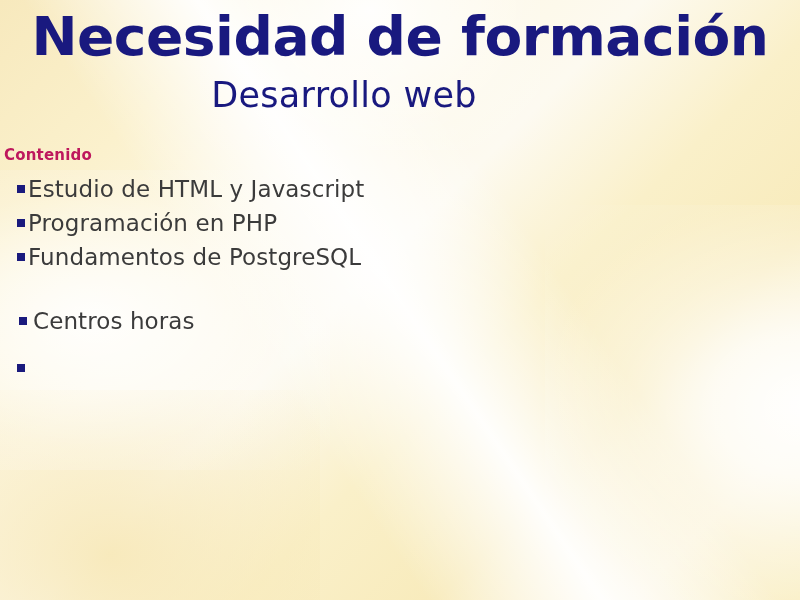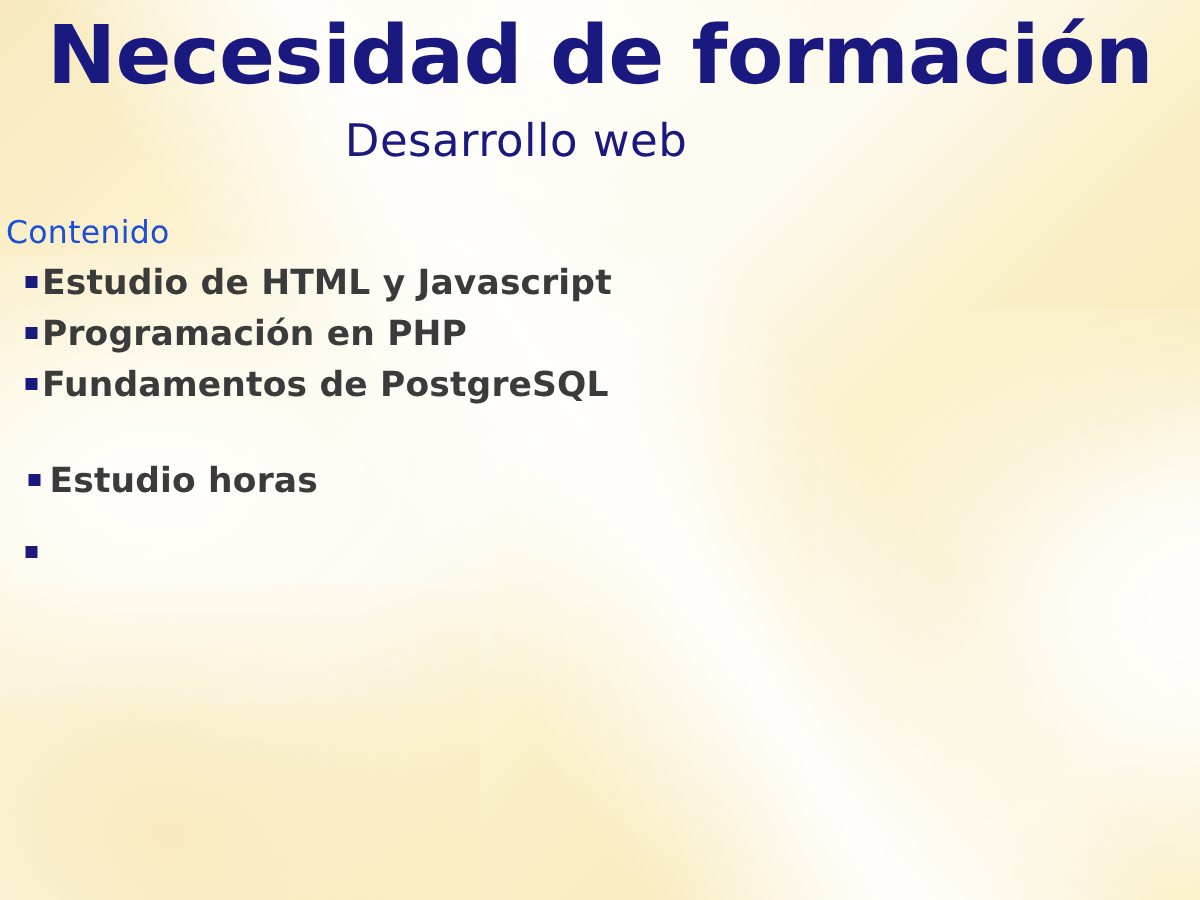--- a/index.html
+++ b/index.html
@@ -123,48 +123,47 @@
   }
   #subtitle {
     position: absolute;
     left: 0;
     top: 78px;
     width: 688px;
     text-align: center;
     color: #19197f;
     font-family: "DejaVu Sans", sans-serif;
     font-weight: 400;
-    font-size: 30px;
+    font-size: 35px;
     line-height: 34px;
     letter-spacing: 0.3px;
     white-space: nowrap;
   }
 
   
   #body {
     position: absolute;
     left: 4px;
     top: 139px;
     width: 780px;
     color: #3b3b3b;
   }
   .section { margin: 0; }
   .sec-heading {
-    font-size: 21px;
+    font-size: 15px;
     line-height: 33px;
-    color: #1d4ed8;
-    font-weight: 400;
+    color: #be185d;
+    font-weight: 700;
     letter-spacing: 0.2px;
     white-space: nowrap;
   }
   .bullets {
     list-style: none;
     margin: 0;
     padding: 0;
-    font-weight: bold;
   }
   .bullet-row {
     display: flex;
     align-items: baseline;
     line-height: 34px;
   }
   .bullet-mark {
     flex: 0 0 auto;
     width: 8px;
     height: 8px;
@@ -221,21 +220,21 @@
             <span class="bullet-mark"></span>
             <span class="bullet-text">Fundamentos de PostgreSQL</span>
           </li>
         </ul>
       </div>
 
       <div class="section gap-before">
         <ul class="bullets">
           <li class="bullet-row indent">
             <span class="bullet-mark"></span>
-            <span class="bullet-text">Estudio horas</span>
+            <span class="bullet-text">Centros horas</span>
           </li>
         </ul>
       </div>
 
       <div class="section gap-before">
         <ul class="bullets">
           <li class="bullet-row">
             <span class="bullet-mark"></span>
           </li>
         </ul>

